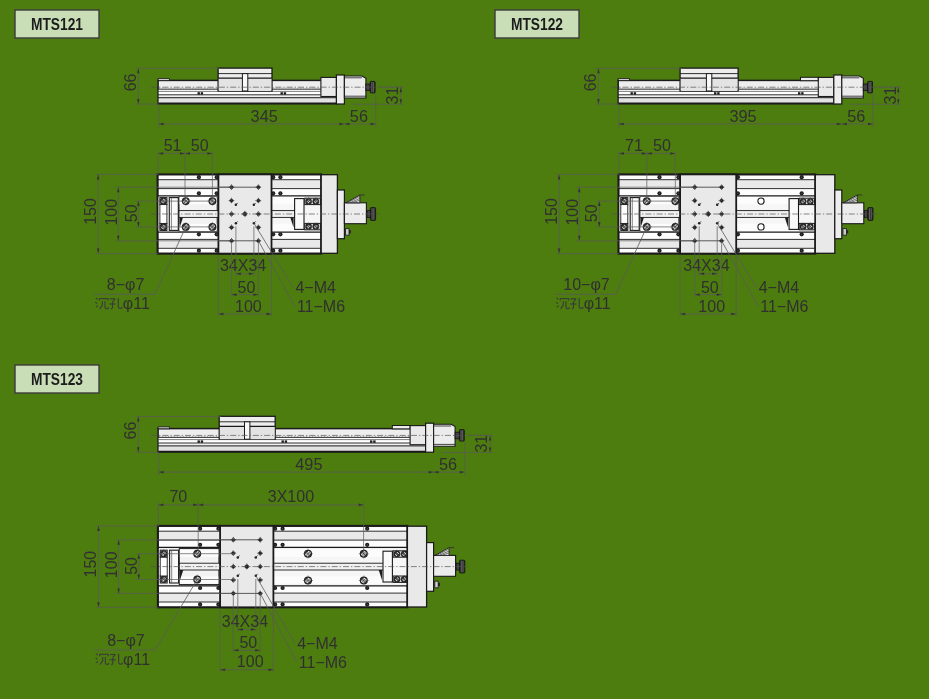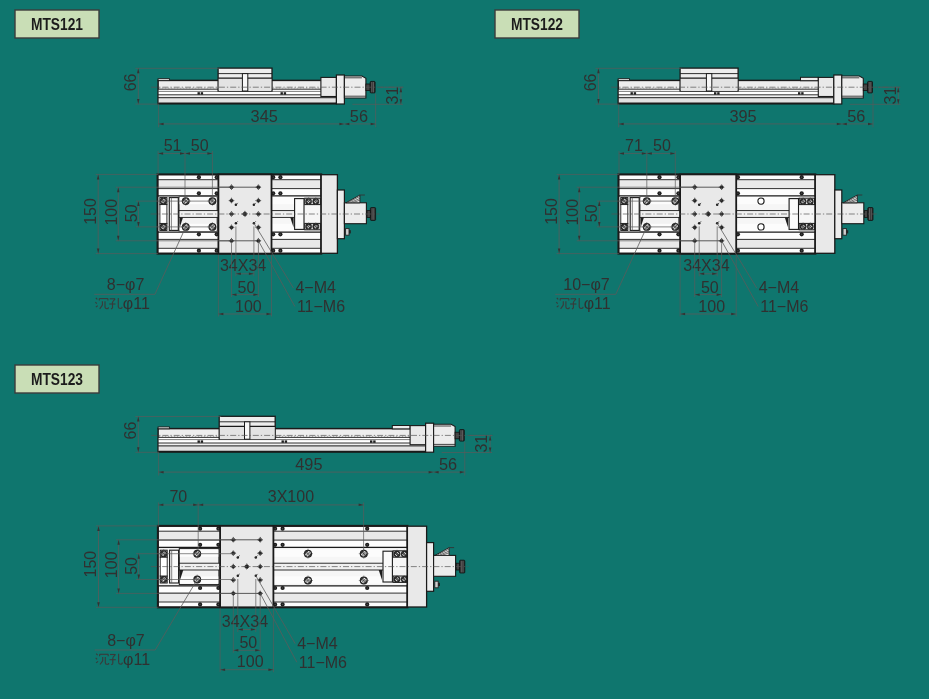--- a/index.html
+++ b/index.html
@@ -1,17 +1,17 @@
 <!DOCTYPE html>
 <html><head>
 <meta charset="utf-8">
 <title>MTS linear stages</title>
 <style>
 html,body{margin:0;padding:0;background:#ffffff;}
-#page{width:929px;height:699px;position:relative;overflow:hidden;background:#0f766e;}
+#page{width:929px;height:699px;position:relative;overflow:hidden;background:#4d7c0f;}
 </style>
 </head>
 <body>
 
 <div id="page">
 <svg width="929" height="699" viewBox="0 0 929 699" xmlns="http://www.w3.org/2000/svg">
 
 <g>
 <rect x="15.0" y="10.0" width="84.0" height="28.0" fill="#c9deb6" stroke="#3c3c3c" stroke-width="1.4"></rect>
 <text x="57" y="29.8" font-family="Liberation Sans, sans-serif" font-size="16.5" fill="#1c1c1c" text-anchor="middle" font-weight="700" textLength="52" lengthAdjust="spacingAndGlyphs">MTS121</text>

